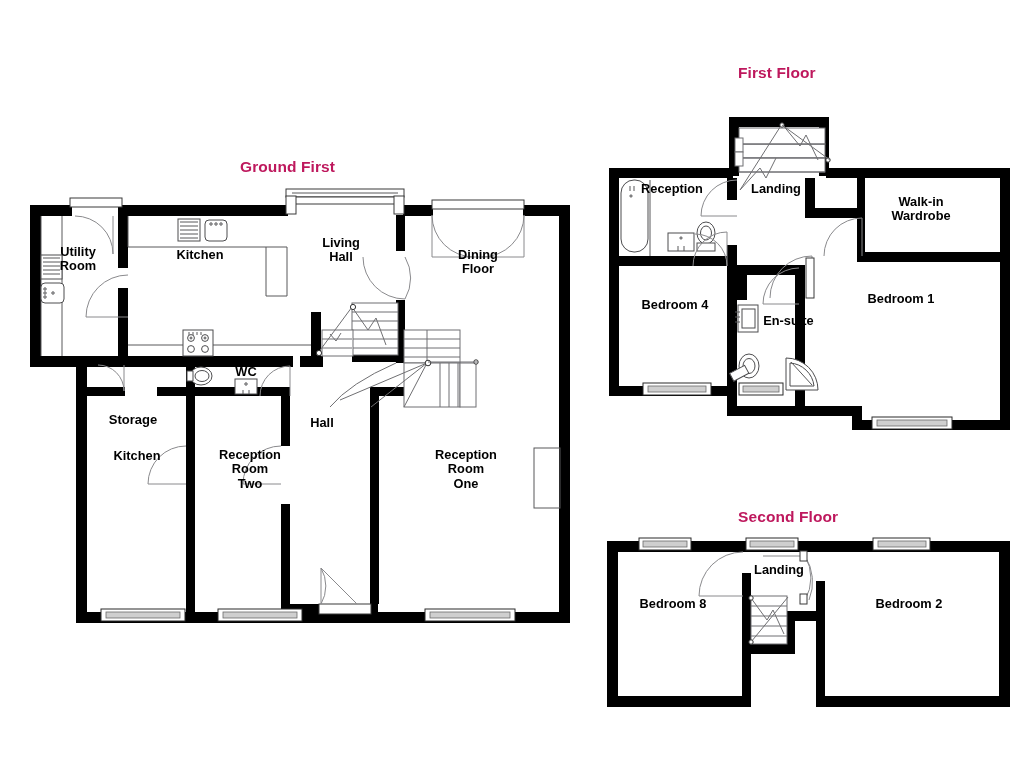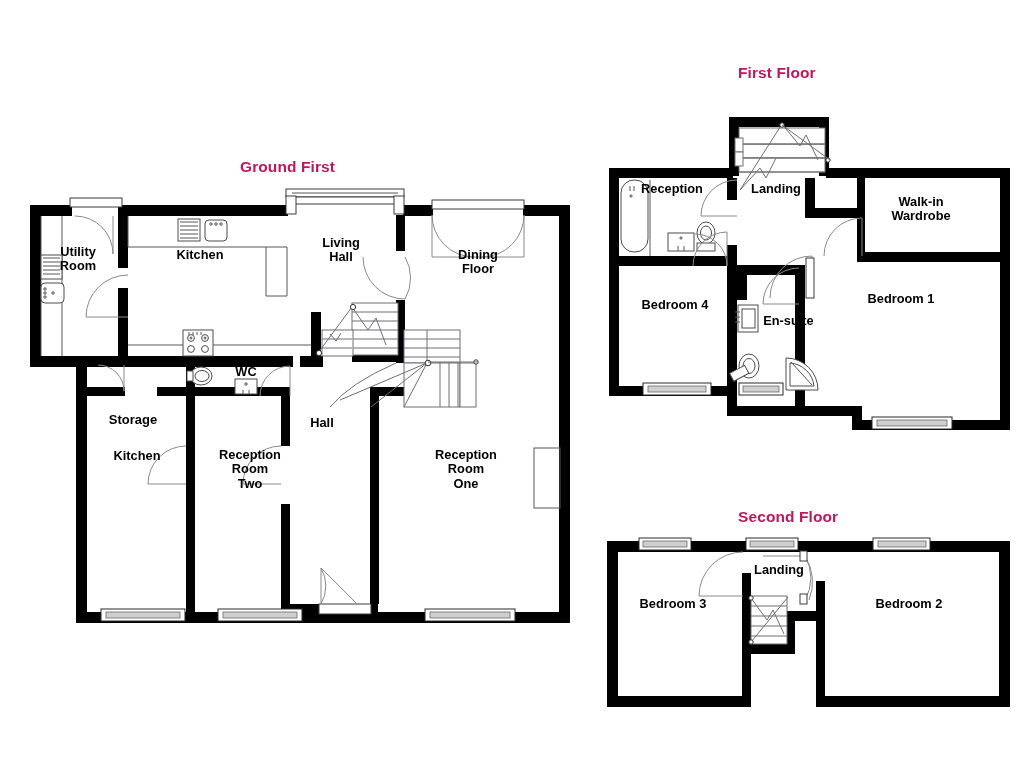--- a/index.html
+++ b/index.html
@@ -477,17 +477,17 @@
 One</div>
 
   <div class="room-label" style="left:672px;top:189px;">Reception</div>
   <div class="room-label" style="left:776px;top:189px;">Landing</div>
   <div class="room-label" style="left:921px;top:209px;">Walk-in
 Wardrobe</div>
   <div class="room-label" style="left:675px;top:305px;">Bedroom 4</div>
   <div class="room-label" style="left:779px;top:321px;padding-left:19px;">En-suite</div>
   <div class="room-label" style="left:901px;top:299px;">Bedroom 1</div>
 
-  <div class="room-label" style="left:673px;top:604px;">Bedroom 3</div>
+  <div class="room-label" style="left:673px;top:604px;">Bedroom 8</div>
   <div class="room-label" style="left:779px;top:570px;">Landing</div>
   <div class="room-label" style="left:904px;top:604px;padding-left:10px;">Bedroom 2</div>
 
 </div>
 
 </body></html>

